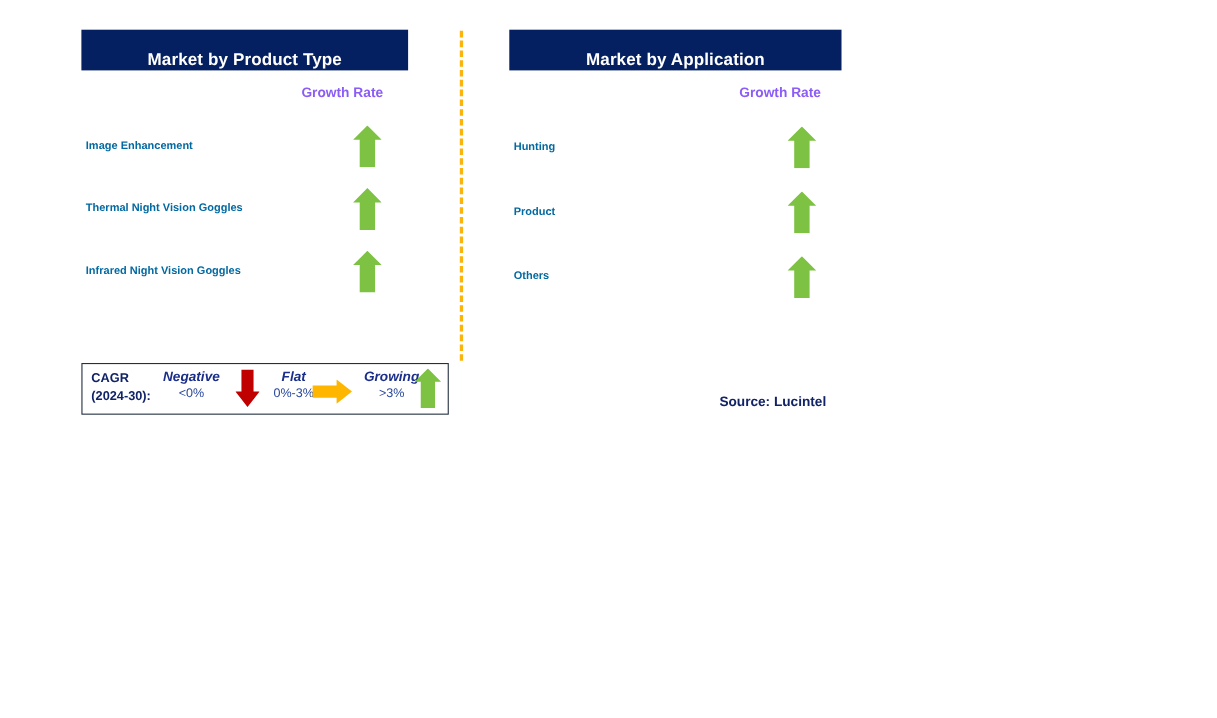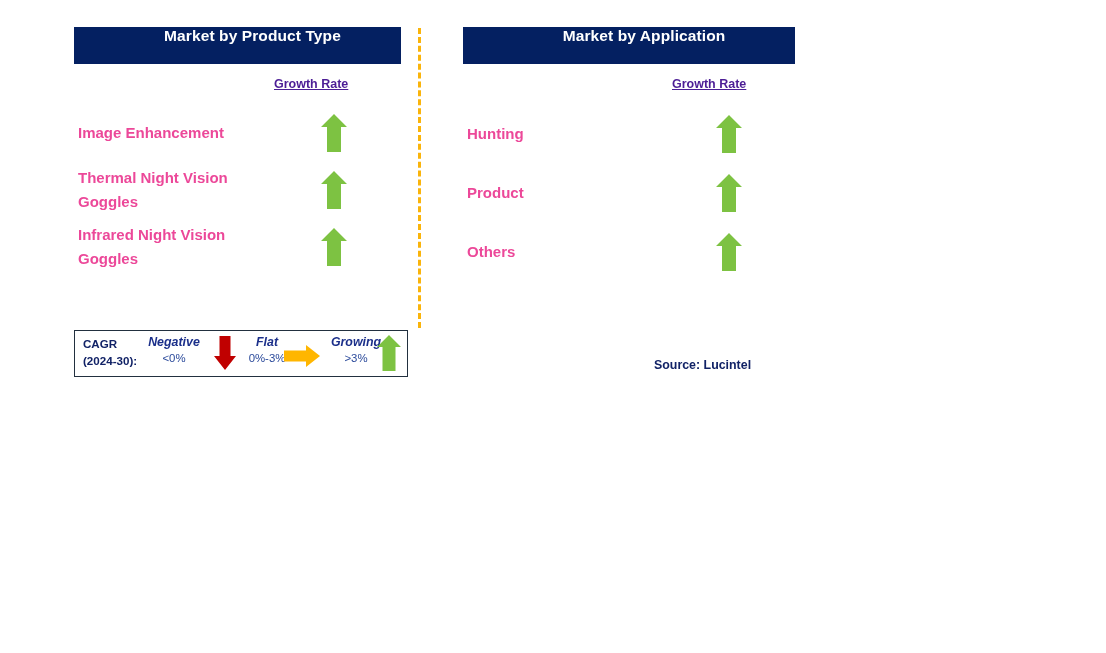--- a/index.html
+++ b/index.html
@@ -24,46 +24,44 @@
   }
 
   
   .panel-header {
     position: absolute;
     background: #042061;
     color: #ffffff;
     font-size: 15.5px;
     font-weight: bold;
     display: flex;
-    align-items: flex-start;
+    align-items: flex-end;
     justify-content: center;
     letter-spacing: 0.1px;
-    padding-left: 30px;
   }
   #header-product {
     left: 74px;
     top: 27px;
     width: 297px;
     height: 37px;
   }
   #header-application {
     left: 463px;
     top: 27px;
     width: 302px;
     height: 37px;
   }
 
   
   .growth-caption {
     position: absolute;
     font-size: 12.5px;
     font-weight: bold;
-    color: #4c1d95;
+    color: #8b5cf6;
     white-space: nowrap;
-    text-decoration: underline;
   }
   #growth-caption-product {
     left: 274px;
     top: 77px;
   }
   #growth-caption-application {
     left: 672px;
     top: 77px;
   }
 
@@ -84,23 +82,23 @@
 
   .seg-row {
     position: relative;
     display: flex;
     align-items: center;
   }
   #list-product .seg-row { height: 57px; }
   #list-application .seg-row { height: 59px; }
 
   .seg-label {
-    font-size: 15px;
-    font-weight: bold;
-    color: #ec4899;
+    font-size: 10px;
+    font-weight: bold;
+    color: #0369a1;
     line-height: 1.55;
     flex: 1 1 auto;
     padding-right: 8px;
   }
 
   .seg-arrow-cell {
     flex: 0 0 auto;
     width: 60px;
     display: flex;
     align-items: center;

